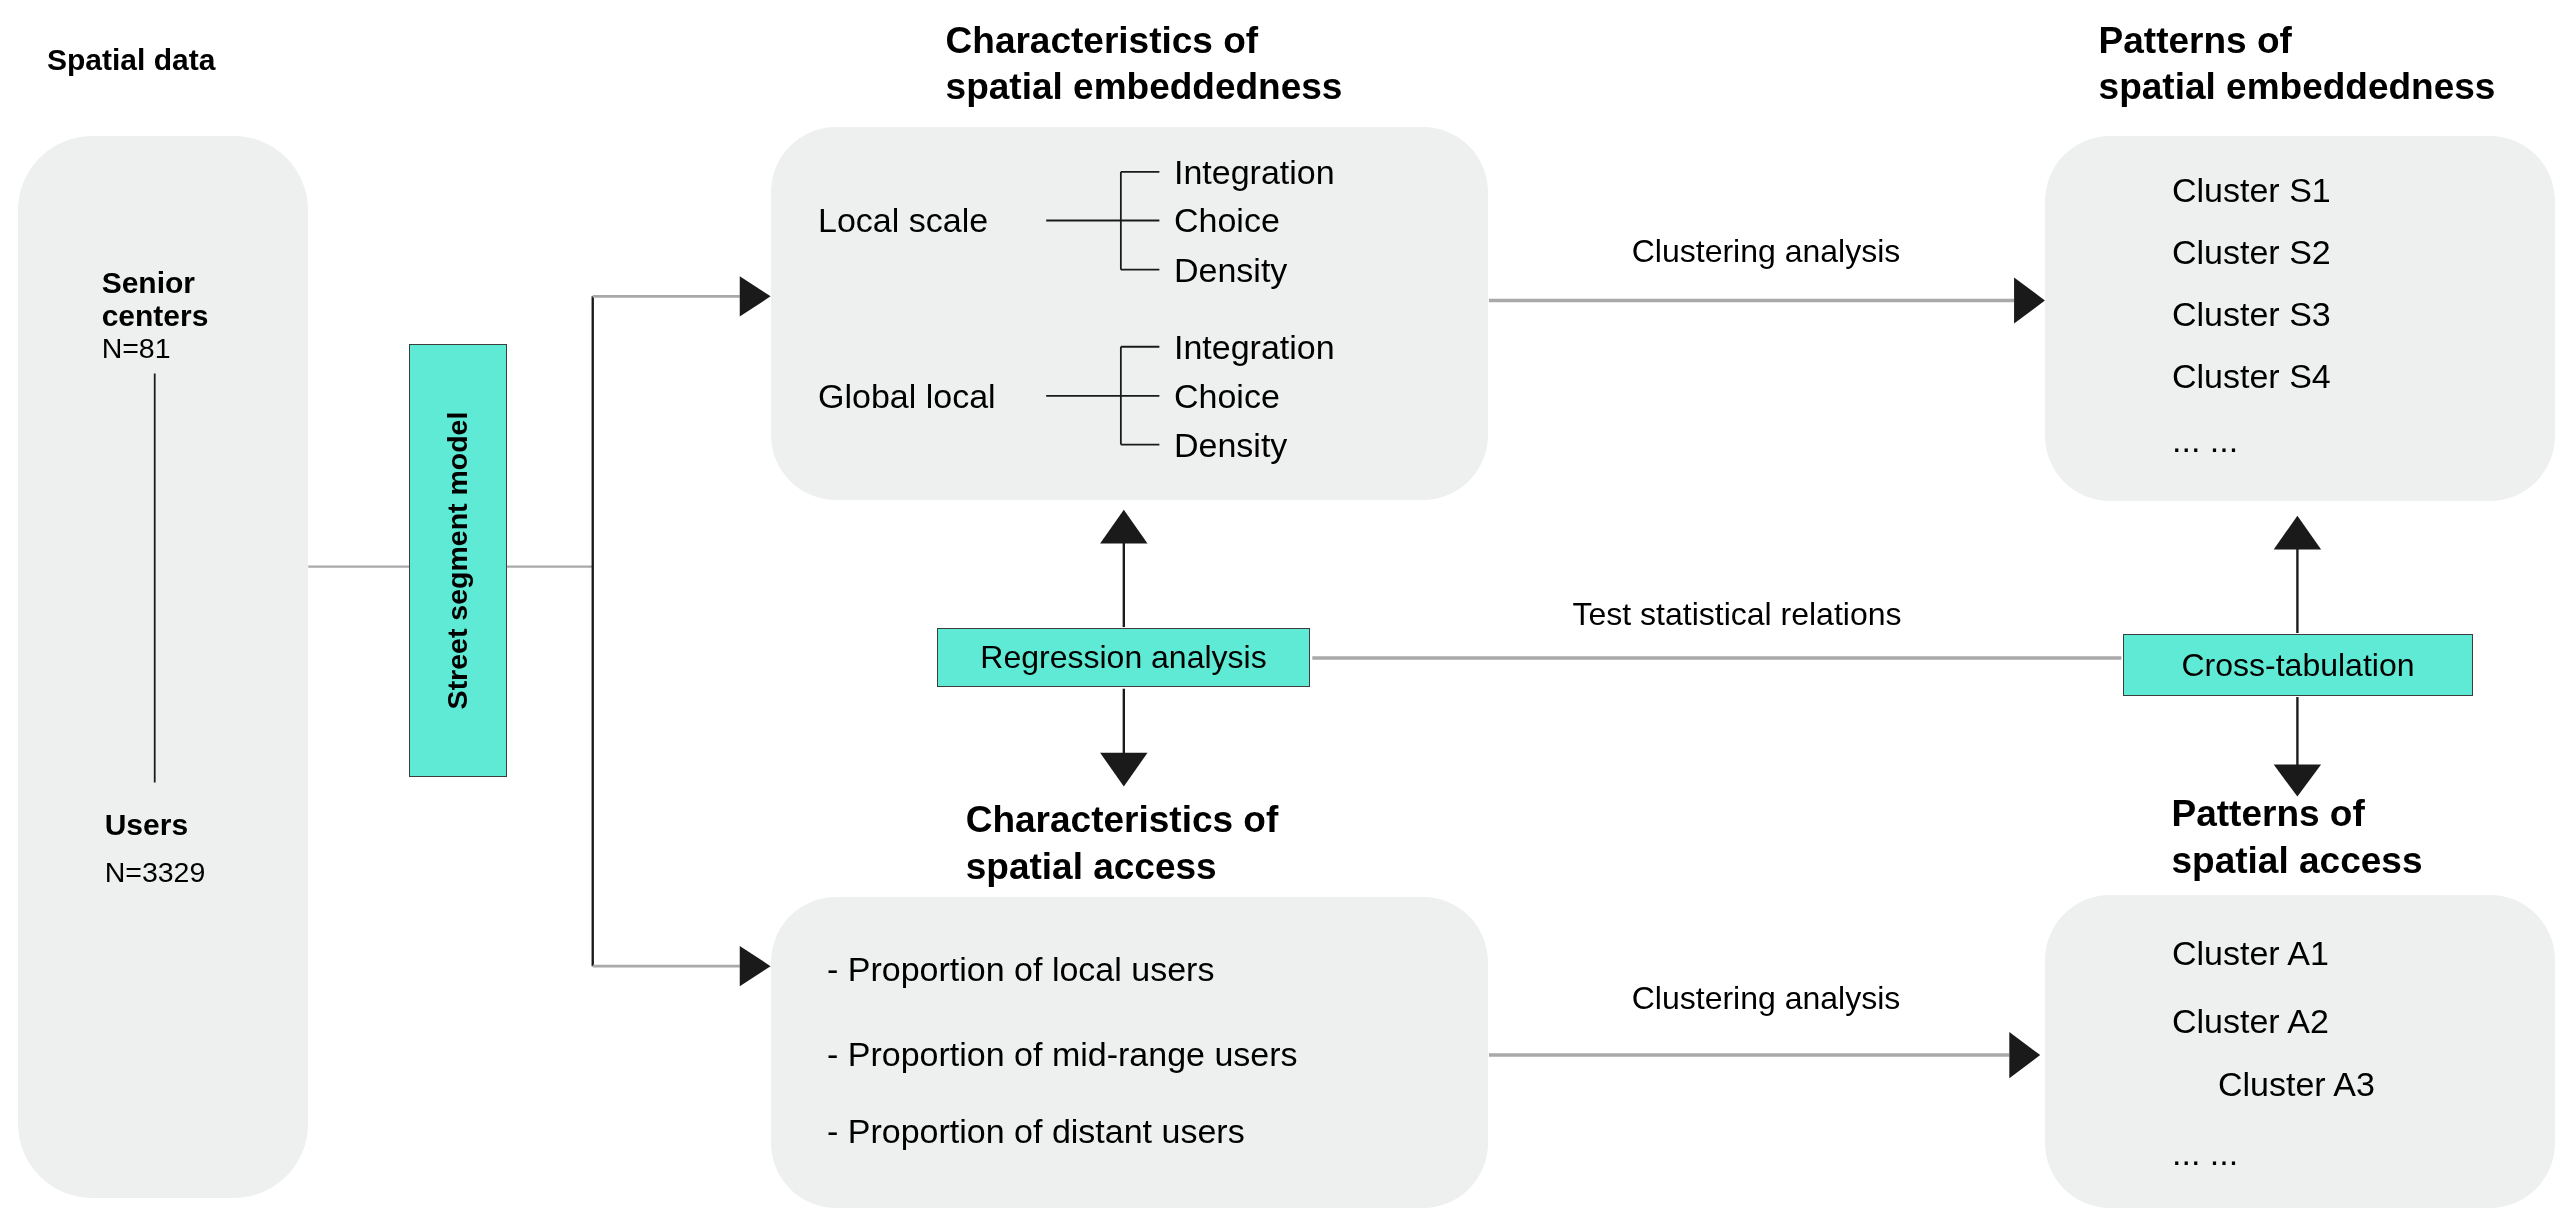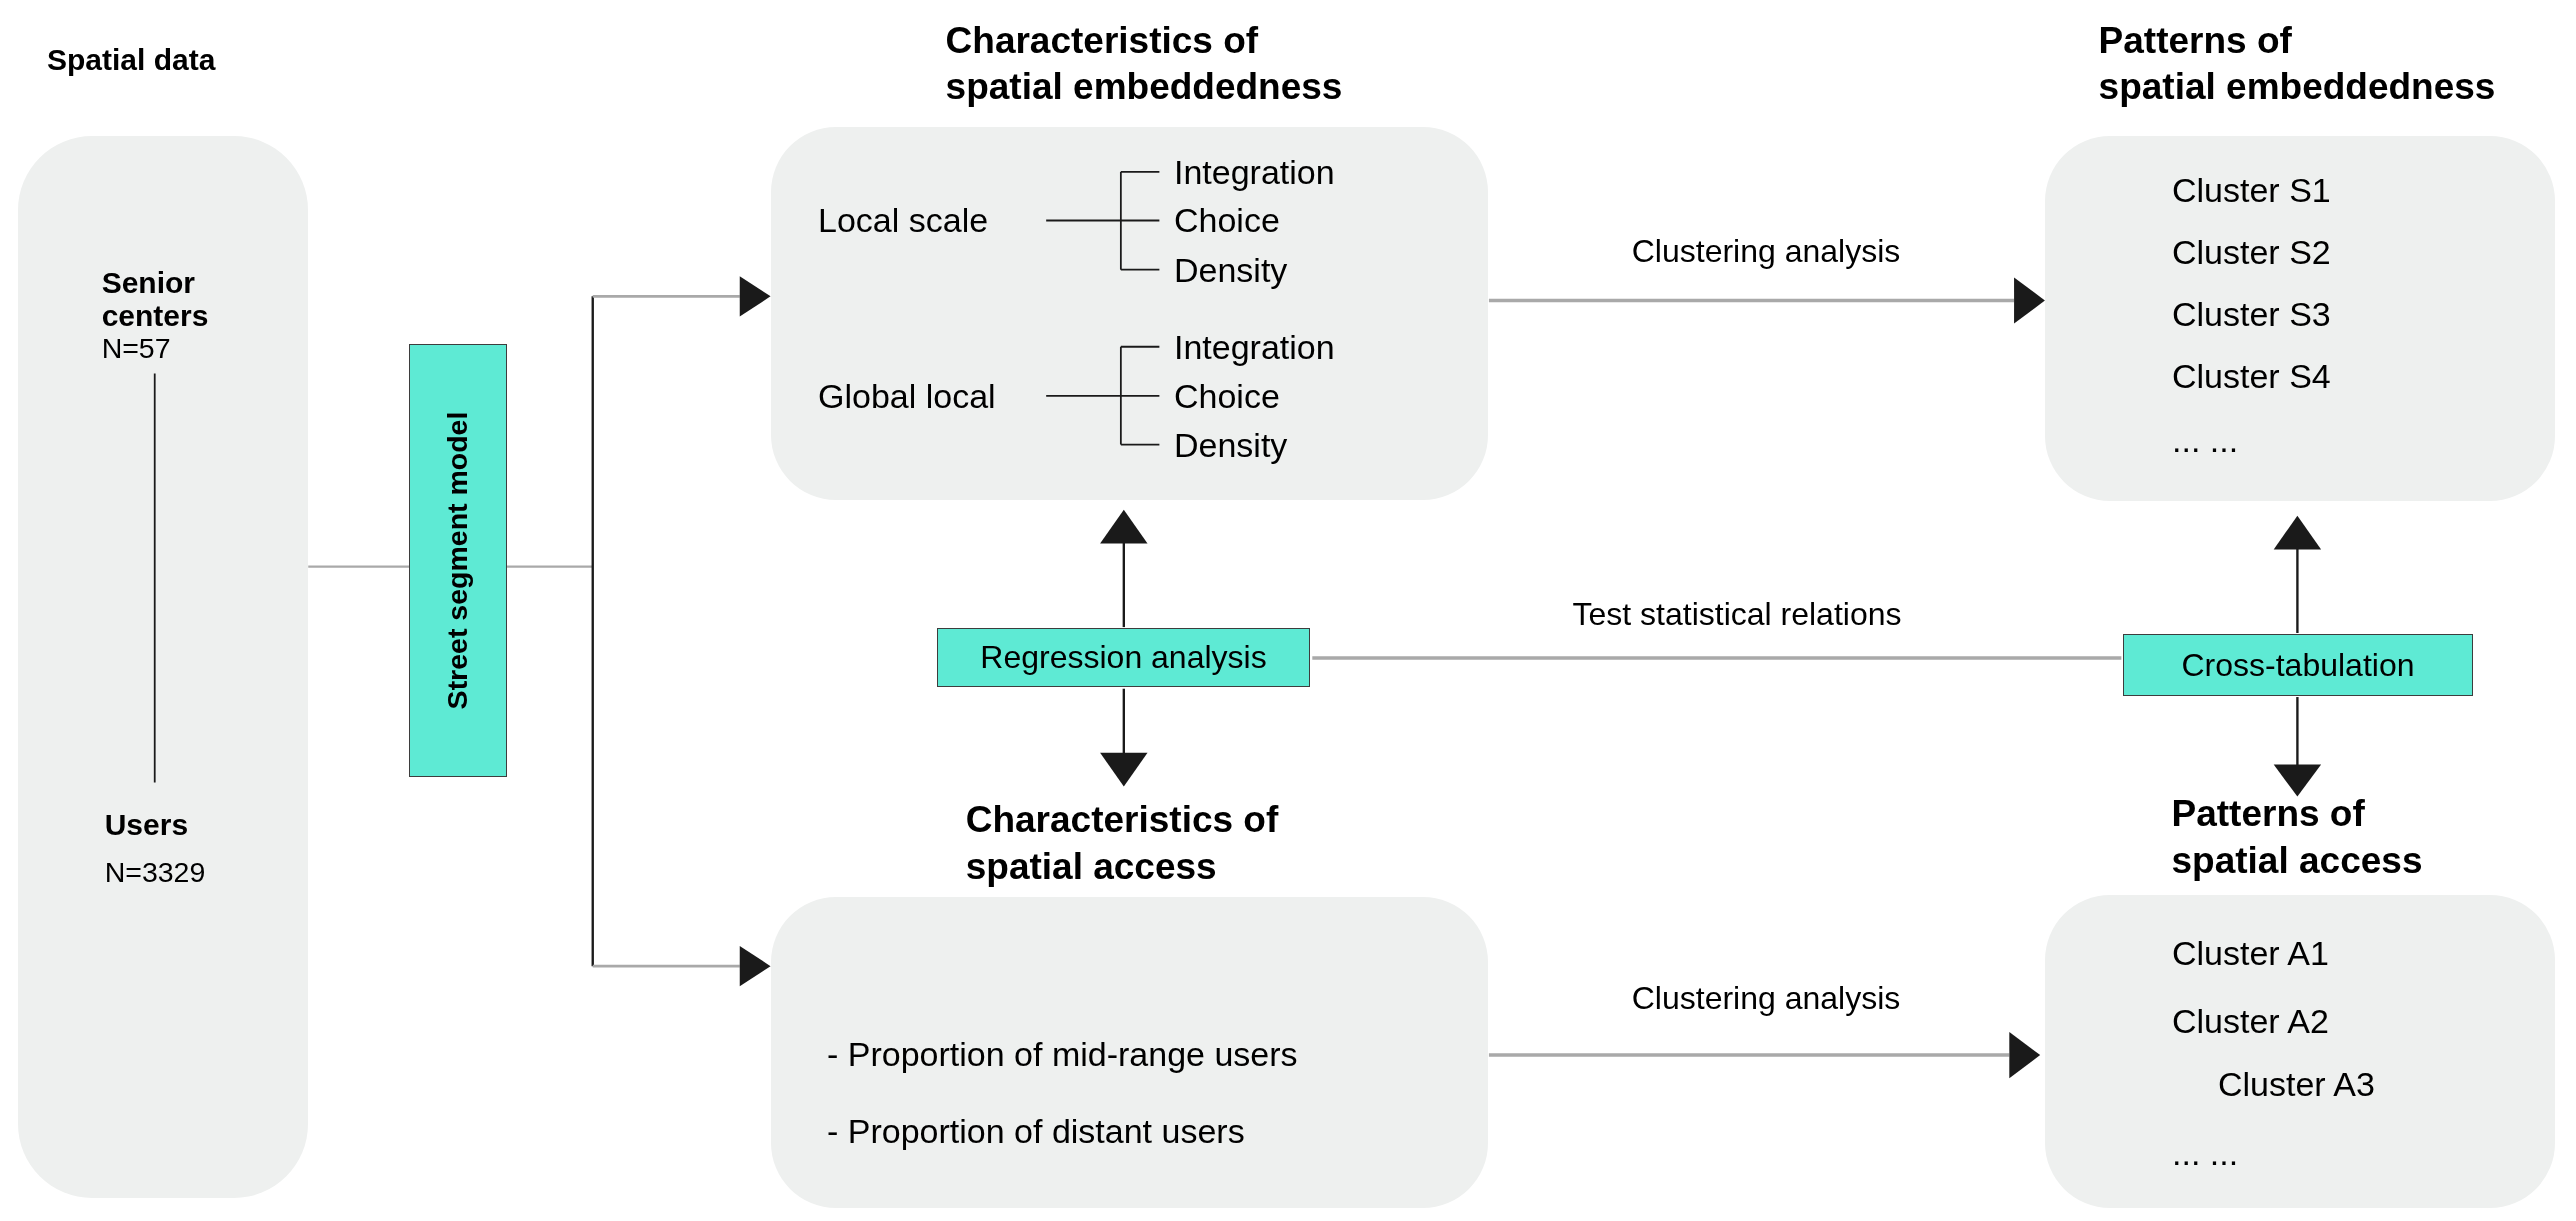--- a/index.html
+++ b/index.html
@@ -90,21 +90,21 @@
 
     <line x1="3876" y1="1176" x2="3876" y2="1292" class="sdark" stroke-width="4"></line>
     <polygon points="3836,1290 3916,1290 3876,1344" class="fdark"></polygon>
   </svg>
 
   <div class="txt leftbold" style="left:47px;top:43px;font-size:30px;">Spatial data</div>
 
   <div class="txt center-block" style="left:155px;top:266px;">
     <div class="leftbold">Senior</div>
     <div class="leftbold">centers</div>
-    <div class="leftreg">N=57</div>
+    <div class="leftreg">N=81</div>
   </div>
 
   <div class="txt center-block" style="left:155px;top:808px;">
     <div class="leftbold">Users</div>
     <div class="leftreg" style="margin-top:15.4px;">N=3329</div>
   </div>
 
   <div class="wbox" style="left:409px;top:344px;width:98px;height:433px;">
     <span class="rot">Street segment model</span>
   </div>
@@ -121,20 +121,21 @@
 
   <div class="txt item" style="left:818px;top:396px;width:219px;text-align:left;">Global local</div>
   <div class="txt item" style="left:1174px;top:347px;">Integration</div>
   <div class="txt item" style="left:1174px;top:396px;">Choice</div>
   <div class="txt item" style="left:1174px;top:445px;">Density</div>
 
   <div class="txt heading center-block" style="left:1122px;top:796px;line-height:47px;">
     <div>Characteristics of</div>
     <div>spatial access</div>
   </div>
+  <div class="txt item" style="left:827px;top:969px;">- Proportion of local users</div>
   <div class="txt item" style="left:827px;top:1054px;">- Proportion of mid-range users</div>
   <div class="txt item" style="left:827px;top:1131px;">- Proportion of distant users</div>
 
   <div class="txt label54" style="left:1766px;top:251px;">Clustering analysis</div>
   <div class="txt label54" style="left:1766px;top:998px;">Clustering analysis</div>
   <div class="txt label54" style="left:1737px;top:614px;">Test statistical relations</div>
 
   <div class="wbox" style="left:937px;top:628px;width:373px;height:59px;">
     <span>Regression analysis</span>
   </div>

